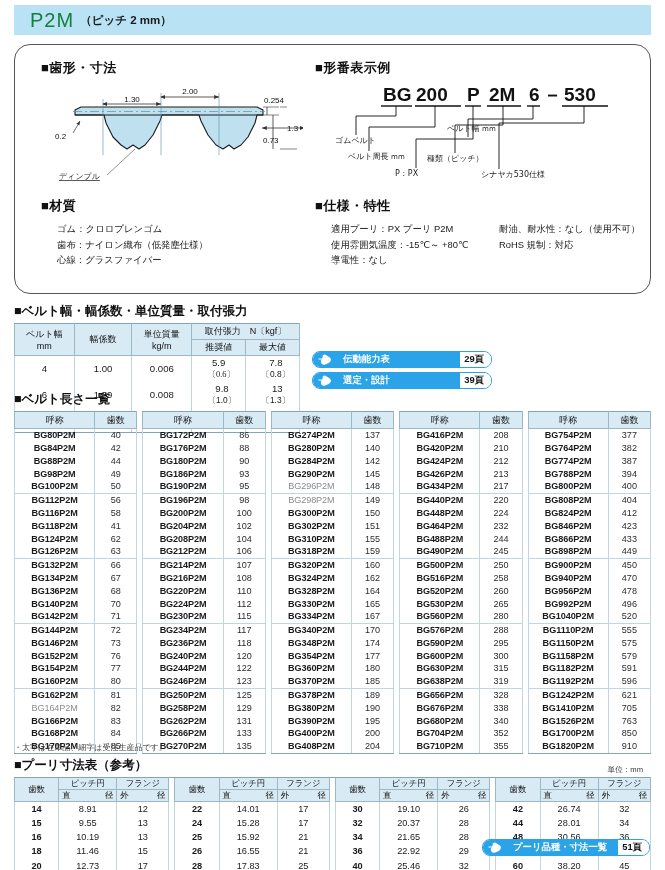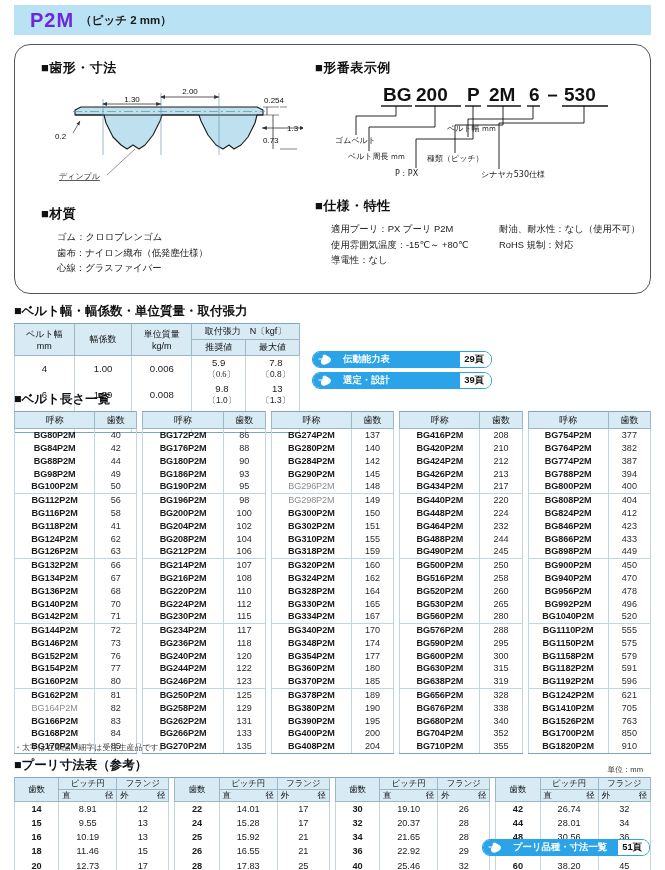--- a/index.html
+++ b/index.html
@@ -14,36 +14,36 @@
     overflow: hidden;
   }
   .page { position:relative; width:665px; height:870px; padding: 0; }
 
   
   .title-bar {
     position:absolute; left:14px; top:5px; width:637px; height:30px;
     background:#b9e2f5;
     display:flex; align-items:center; padding-left:16px;
   }
-  .title-main { font-size:20px; font-weight:bold; letter-spacing:1px; color:#6d28d9; }
+  .title-main { font-size:20px; font-weight:normal; letter-spacing:1px; color:#15803d; }
   .title-sub { font-size:11.5px; font-weight:bold; margin-left:6px; color:#1a1a1a; }
 
   
   .panel {
     position:absolute; left:14px; top:44px; width:637px; height:250px;
     border:1.4px solid #555; border-radius:16px; background:#fff;
   }
   .sec-head {
     font-size:13px; font-weight:bold; color:#111;
     letter-spacing:0.5px;
   }
 
   .blk-teeth { position:absolute; left:26px; top:14px; }
   .blk-model { position:absolute; left:300px; top:14px; }
-  .blk-mat   { position:absolute; left:26px; top:152px;margin-top:8px; }
+  .blk-mat   { position:absolute; left:26px; top:152px; }
   .blk-spec  { position:absolute; left:300px; top:152px; }
 
   .kv { font-size:9.4px; line-height:15.5px; color:#1a1a1a; }
   .kv-indent { margin-left:16px; }
   .spec-cols { display:flex; gap:10px; margin-left:16px; }
   .spec-cols .c1 { width:158px; }
   .spec-cols .c2 { width:180px; }
 
   
   .tooth-svg { position:absolute; left:10px; top:26px; }

